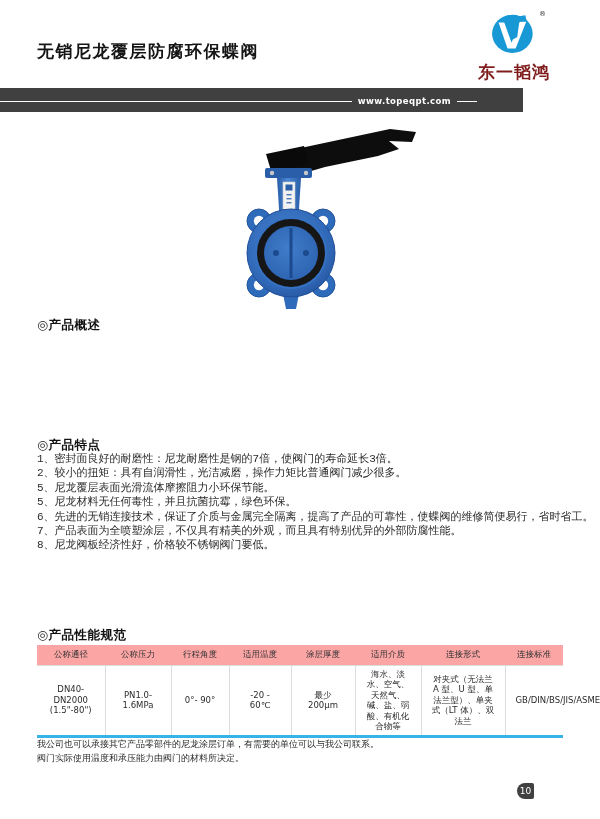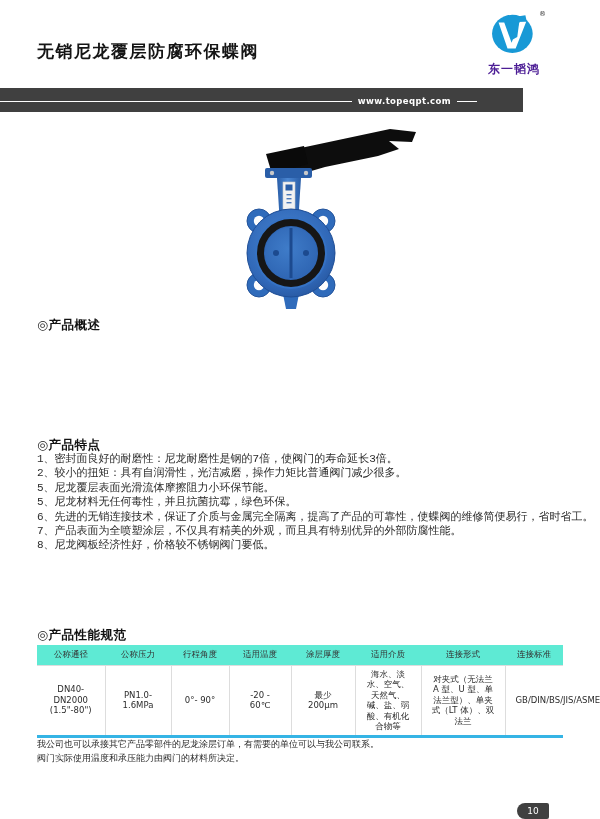--- a/index.html
+++ b/index.html
@@ -4,21 +4,21 @@
 <style>
   * { margin:0; padding:0; box-sizing:border-box; }
   html,body { background:#888; }
   body { font-family:"DejaVu Sans","Liberation Sans",sans-serif; }
   .page { position:relative; width:600px; height:819px; background:#fff; margin:0 auto; overflow:hidden; }
 
   
   .page-title { position:absolute; left:37px; top:40px; font-size:17px; font-weight:bold; color:#151515; letter-spacing:1.5px; }
   .logo-box { position:absolute; left:477px; top:10px; width:74px; text-align:center; }
   .logo-box .reg { position:absolute; right:5px; top:0; font-size:7px; color:#333; }
-  .brand-name { margin-top:1px; font-size:12px; font-weight:bold; color:#4c1d95; letter-spacing:1px; white-space:nowrap; }
+  .brand-name { margin-top:1px; font-size:17px; font-weight:bold; color:#7f1d1d; letter-spacing:1px; white-space:nowrap; }
 
   
   .banner { position:absolute; left:0; top:88px; width:523px; height:24px; background:#404040; }
   .banner-row { position:absolute; left:0; right:0; top:9px; display:flex; align-items:center; }
   .bline { height:1px; background:#fff; }
   .bline.main { flex:1; }
   .bline.tail { width:20px; margin-right:46px; }
   .burl { color:#fff; font-size:8.5px; font-weight:600; letter-spacing:.4px; margin:0 6px; line-height:1; }
 
   
@@ -29,29 +29,29 @@
   .sec-title.t1 { top:317px; }
   .sec-title.t2 { top:437px; }
   .sec-title.t3 { top:627px; }
   .overview-body { position:absolute; left:37px; top:332px; width:527px; font-size:9px; color:#2b2b2b; line-height:14px; text-indent:2em; }
   .features { position:absolute; left:37px; top:452px; width:530px; }
   .feat { font-size:11px; color:#2b2b2b; line-height:14.4px; white-space:nowrap;font-family:Liberation Mono, monospace; }
 
   
   .specs { position:absolute; left:37px; top:645px; width:526px; }
   table { width:526px; border-collapse:collapse; table-layout:fixed; border-bottom:3px solid #35B4E5; }
-  th { background:#5eead4; font-size:8.5px; font-weight:normal; color:#333; height:20px; padding:2px 1px; text-align:center; }
+  th { background:#fca5a5; font-size:8.5px; font-weight:normal; color:#333; height:20px; padding:2px 1px; text-align:center; }
   td { font-size:8.5px; color:#2b2b2b; height:54px; padding:3px 10px; text-align:center; vertical-align:middle;
        line-height:10.5px; border-right:1px solid #ddd; background:#fff; }
   td:last-child { border-right:none; }
   thead tr { border-bottom:1px solid #ddd; }
 
   
   .footnotes { position:absolute; left:37px; top:738px; width:530px; font-size:9px; color:#2b2b2b; line-height:13.5px; }
-  .page-pill { position:absolute; left:517px; top:803px; width:32px; height:16px; background:#404040;
+  .page-pill { position:absolute; left:517px; top:783px; width:17px; height:16px; background:#404040;
                border-radius:8px 2px 2px 8px; color:#fff; font-size:9px; display:flex; align-items:center; justify-content:center; }
 </style>
 </head>
 <body>
 
 <div class="page">
 
   <h1 class="page-title">无销尼龙覆层防腐环保蝶阀</h1>
 
   <div class="logo-box">

